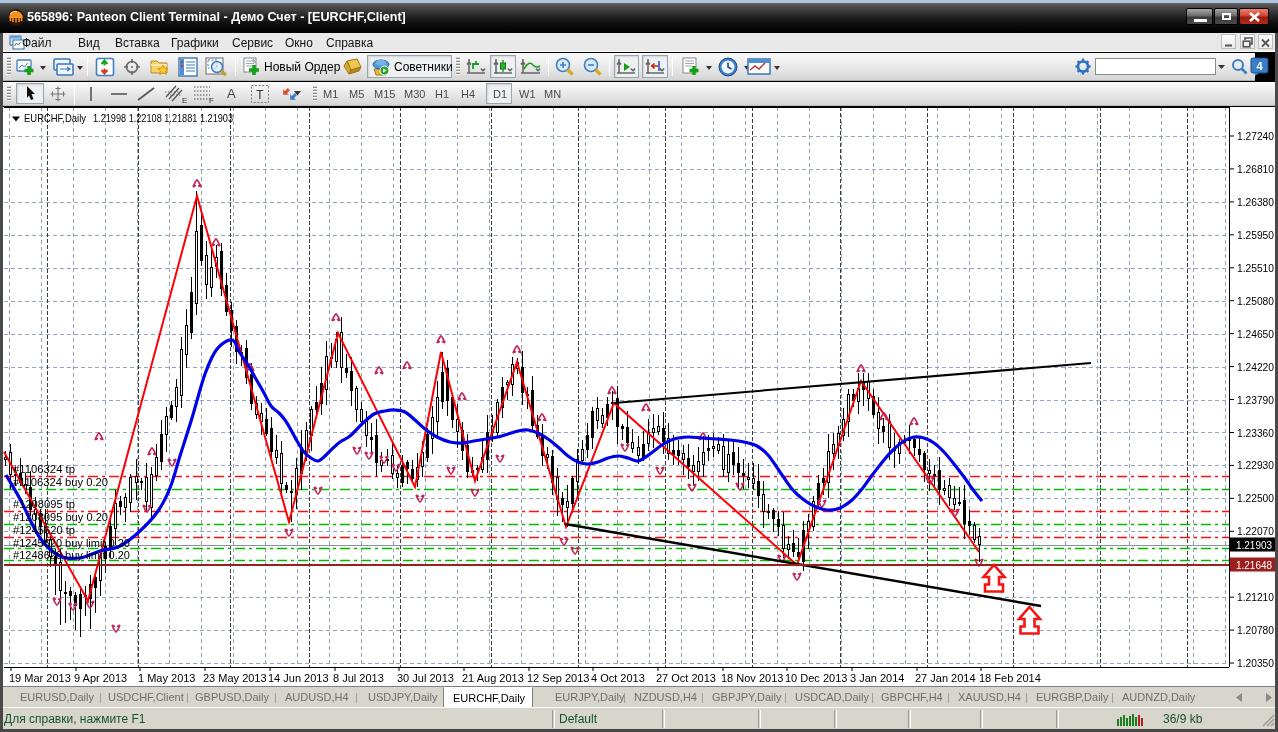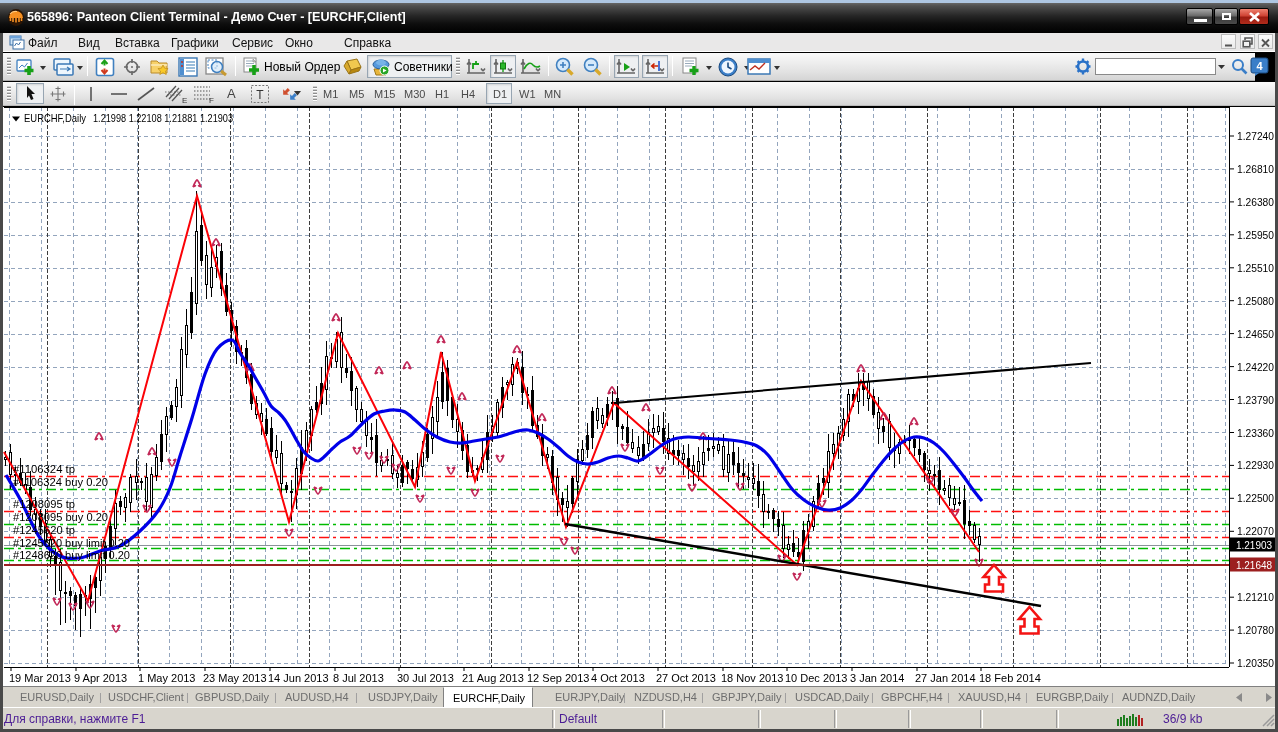--- a/index.html
+++ b/index.html
@@ -43,21 +43,21 @@
 #tabbar { position:absolute; left:3px; top:686px; width:1272px; height:21px; background:#d8d5cd; border-top:1px solid #808080; }
 .tab { position:absolute; top:4px; font-size:11px; color:#6e6e6e; white-space:nowrap; }
 .tabsep { position:absolute; top:4px; font-size:11px; color:#9a9a9a; }
 #activetab { position:absolute; left:440px; top:0px; width:90px; height:21px; background:#fff;
   border-left:1px solid #808080; border-right:1px solid #808080; border-top:1px solid #fff; }
 #activetab span { position:absolute; left:9px; top:4px; font-size:11px; color:#000; }
 
 #statusbar { position:absolute; left:0px; top:707px; width:1278px; height:22px; background:#d8d5cd; border-top:1px solid #fff; }
 .scell { position:absolute; top:2px; height:18px; border-left:1px solid #9a9a9a; }
 .scell:after { content:""; position:absolute; left:0px; top:0; width:1px; height:18px; background:#fff; margin-left:1px; }
-#statusbar .stext { position:absolute; top:4px; font-size:12px; color:#4c1d95; white-space:nowrap; }
+#statusbar .stext { position:absolute; top:4px; font-size:12px; color:#14532d; white-space:nowrap; }
 </style>
 </head>
 <body>
 <div id="win">
   <div id="titlebar">
     <div class="topline"></div>
     <svg style="position:absolute;left:8px;top:9px" width="16" height="17" viewBox="0 0 16 17">
       <ellipse cx="8" cy="8.5" rx="8" ry="8.5" fill="#2a1505"></ellipse>
       <path d="M1,9 A7,7 0 0 1 15,9 Z" fill="#f59022"></path>
       <path d="M2.5,9 v3 M5,9 v4 M8,9 v4.5 M11,9 v4 M13.5,9 v3" stroke="#f59022" stroke-width="1.6" fill="none"></path>
@@ -75,27 +75,27 @@
         </svg></div>
   </div>
 
   <div id="menubar">
     <svg style="position:absolute;left:6px;top:2px" width="16" height="15" viewBox="0 0 16 15">
       <rect x="1" y="1" width="11" height="9" fill="#cfe4f7" stroke="#3b6ea5"></rect>
       <rect x="1" y="1" width="11" height="2.5" fill="#6ba1d9"></rect>
       <rect x="4" y="5" width="11" height="9" fill="#fff" stroke="#3b6ea5"></rect>
       <path d="M5.5,11 l2,-3 2,2 2,-3" stroke="#3b6ea5" fill="none"></path>
     </svg>
-    <div class="mi" style="left:25px">Файл</div>
+    <div class="mi" style="left:19px">Файл</div>
     <div class="mi" style="left:75px">Вид</div>
     <div class="mi" style="left:112px">Вставка</div>
     <div class="mi" style="left:168px">Графики</div>
     <div class="mi" style="left:229px">Сервис</div>
     <div class="mi" style="left:282px">Окно</div>
-    <div class="mi" style="left:341px">Справка</div>
+    <div class="mi" style="left:323px">Справка</div>
     <div class="mdi-btn" style="left:1218px"><svg width="13" height="13" viewBox="0 0 13 13">
           <rect x="3" y="8.5" width="7" height="2" fill="#555"></rect>
         </svg></div>
     <div class="mdi-btn" style="left:1237px"><svg width="13" height="13" viewBox="0 0 13 13">
           <path d="M4,4 v-2 h7 v6 h-2" fill="none" stroke="#555" stroke-width="1.6"></path>
           <rect x="2.2" y="5.2" width="6.6" height="5.6" fill="none" stroke="#555" stroke-width="1.6"></rect>
         </svg></div>
     <div class="mdi-btn" style="left:1255px"><svg width="13" height="13" viewBox="0 0 13 13">
           <path d="M3,3.5 L10,10.5 M10,3.5 L3,10.5" stroke="#555" stroke-width="1.8"></path>
         </svg></div>

